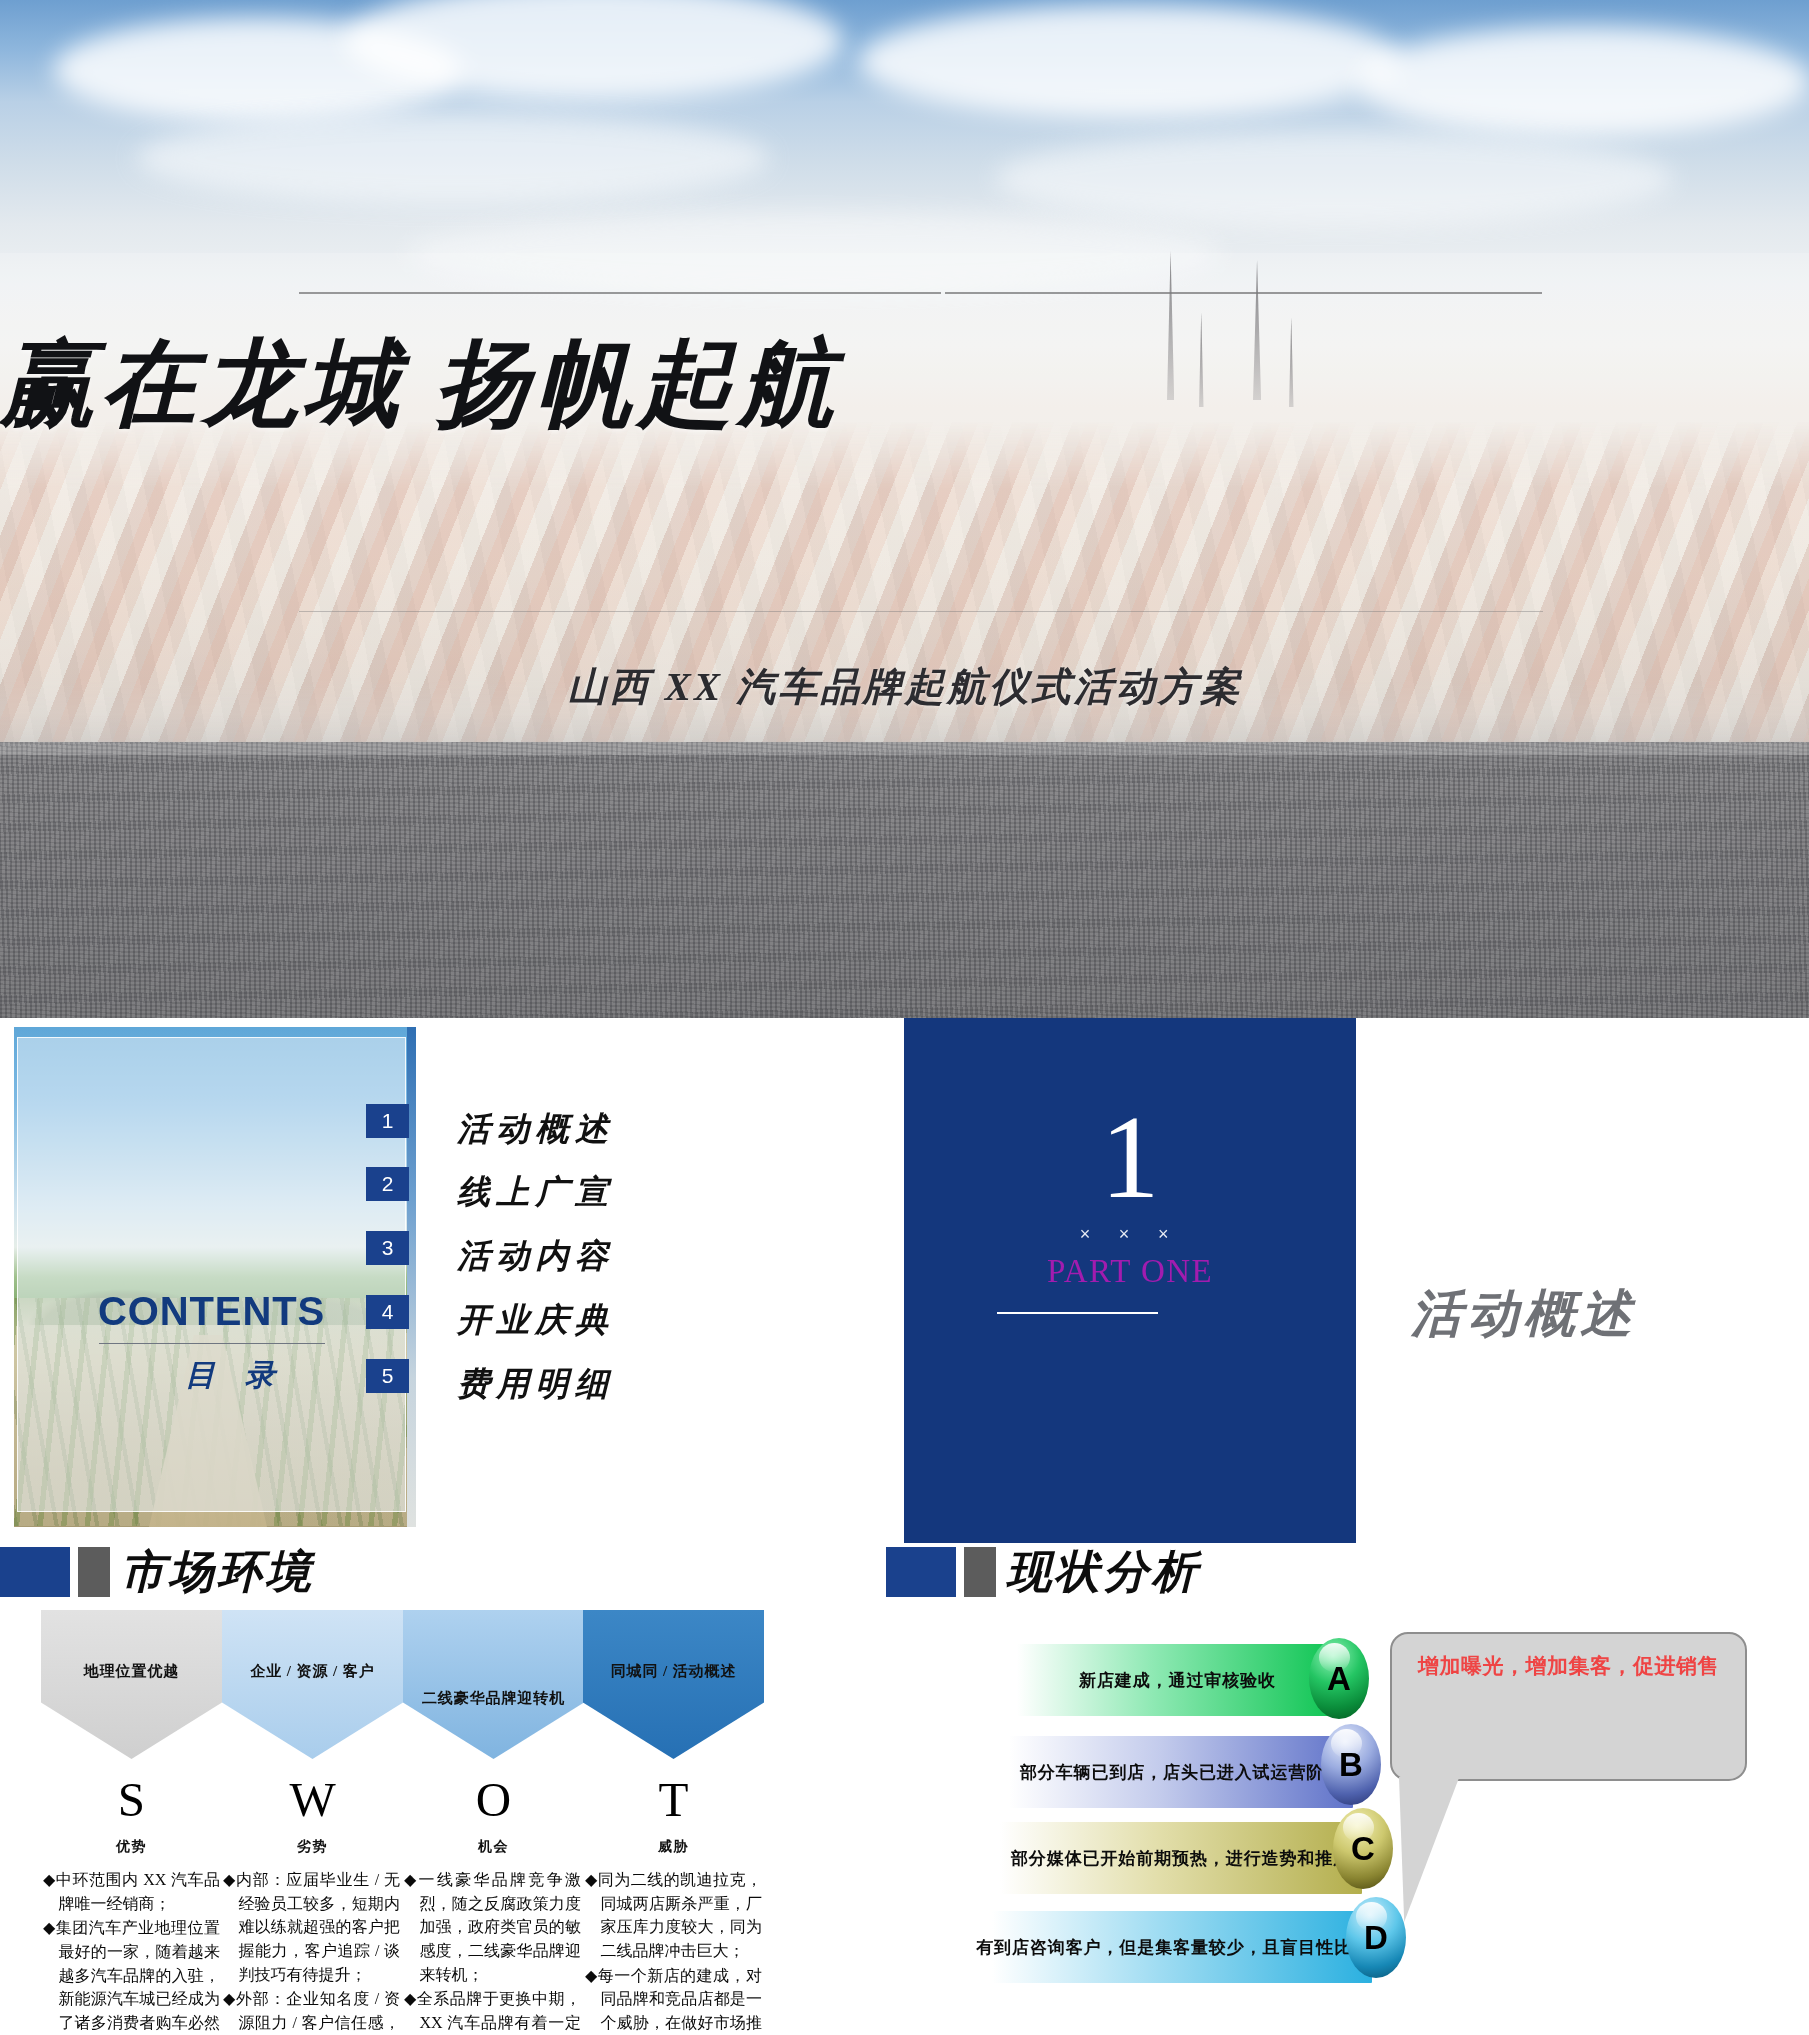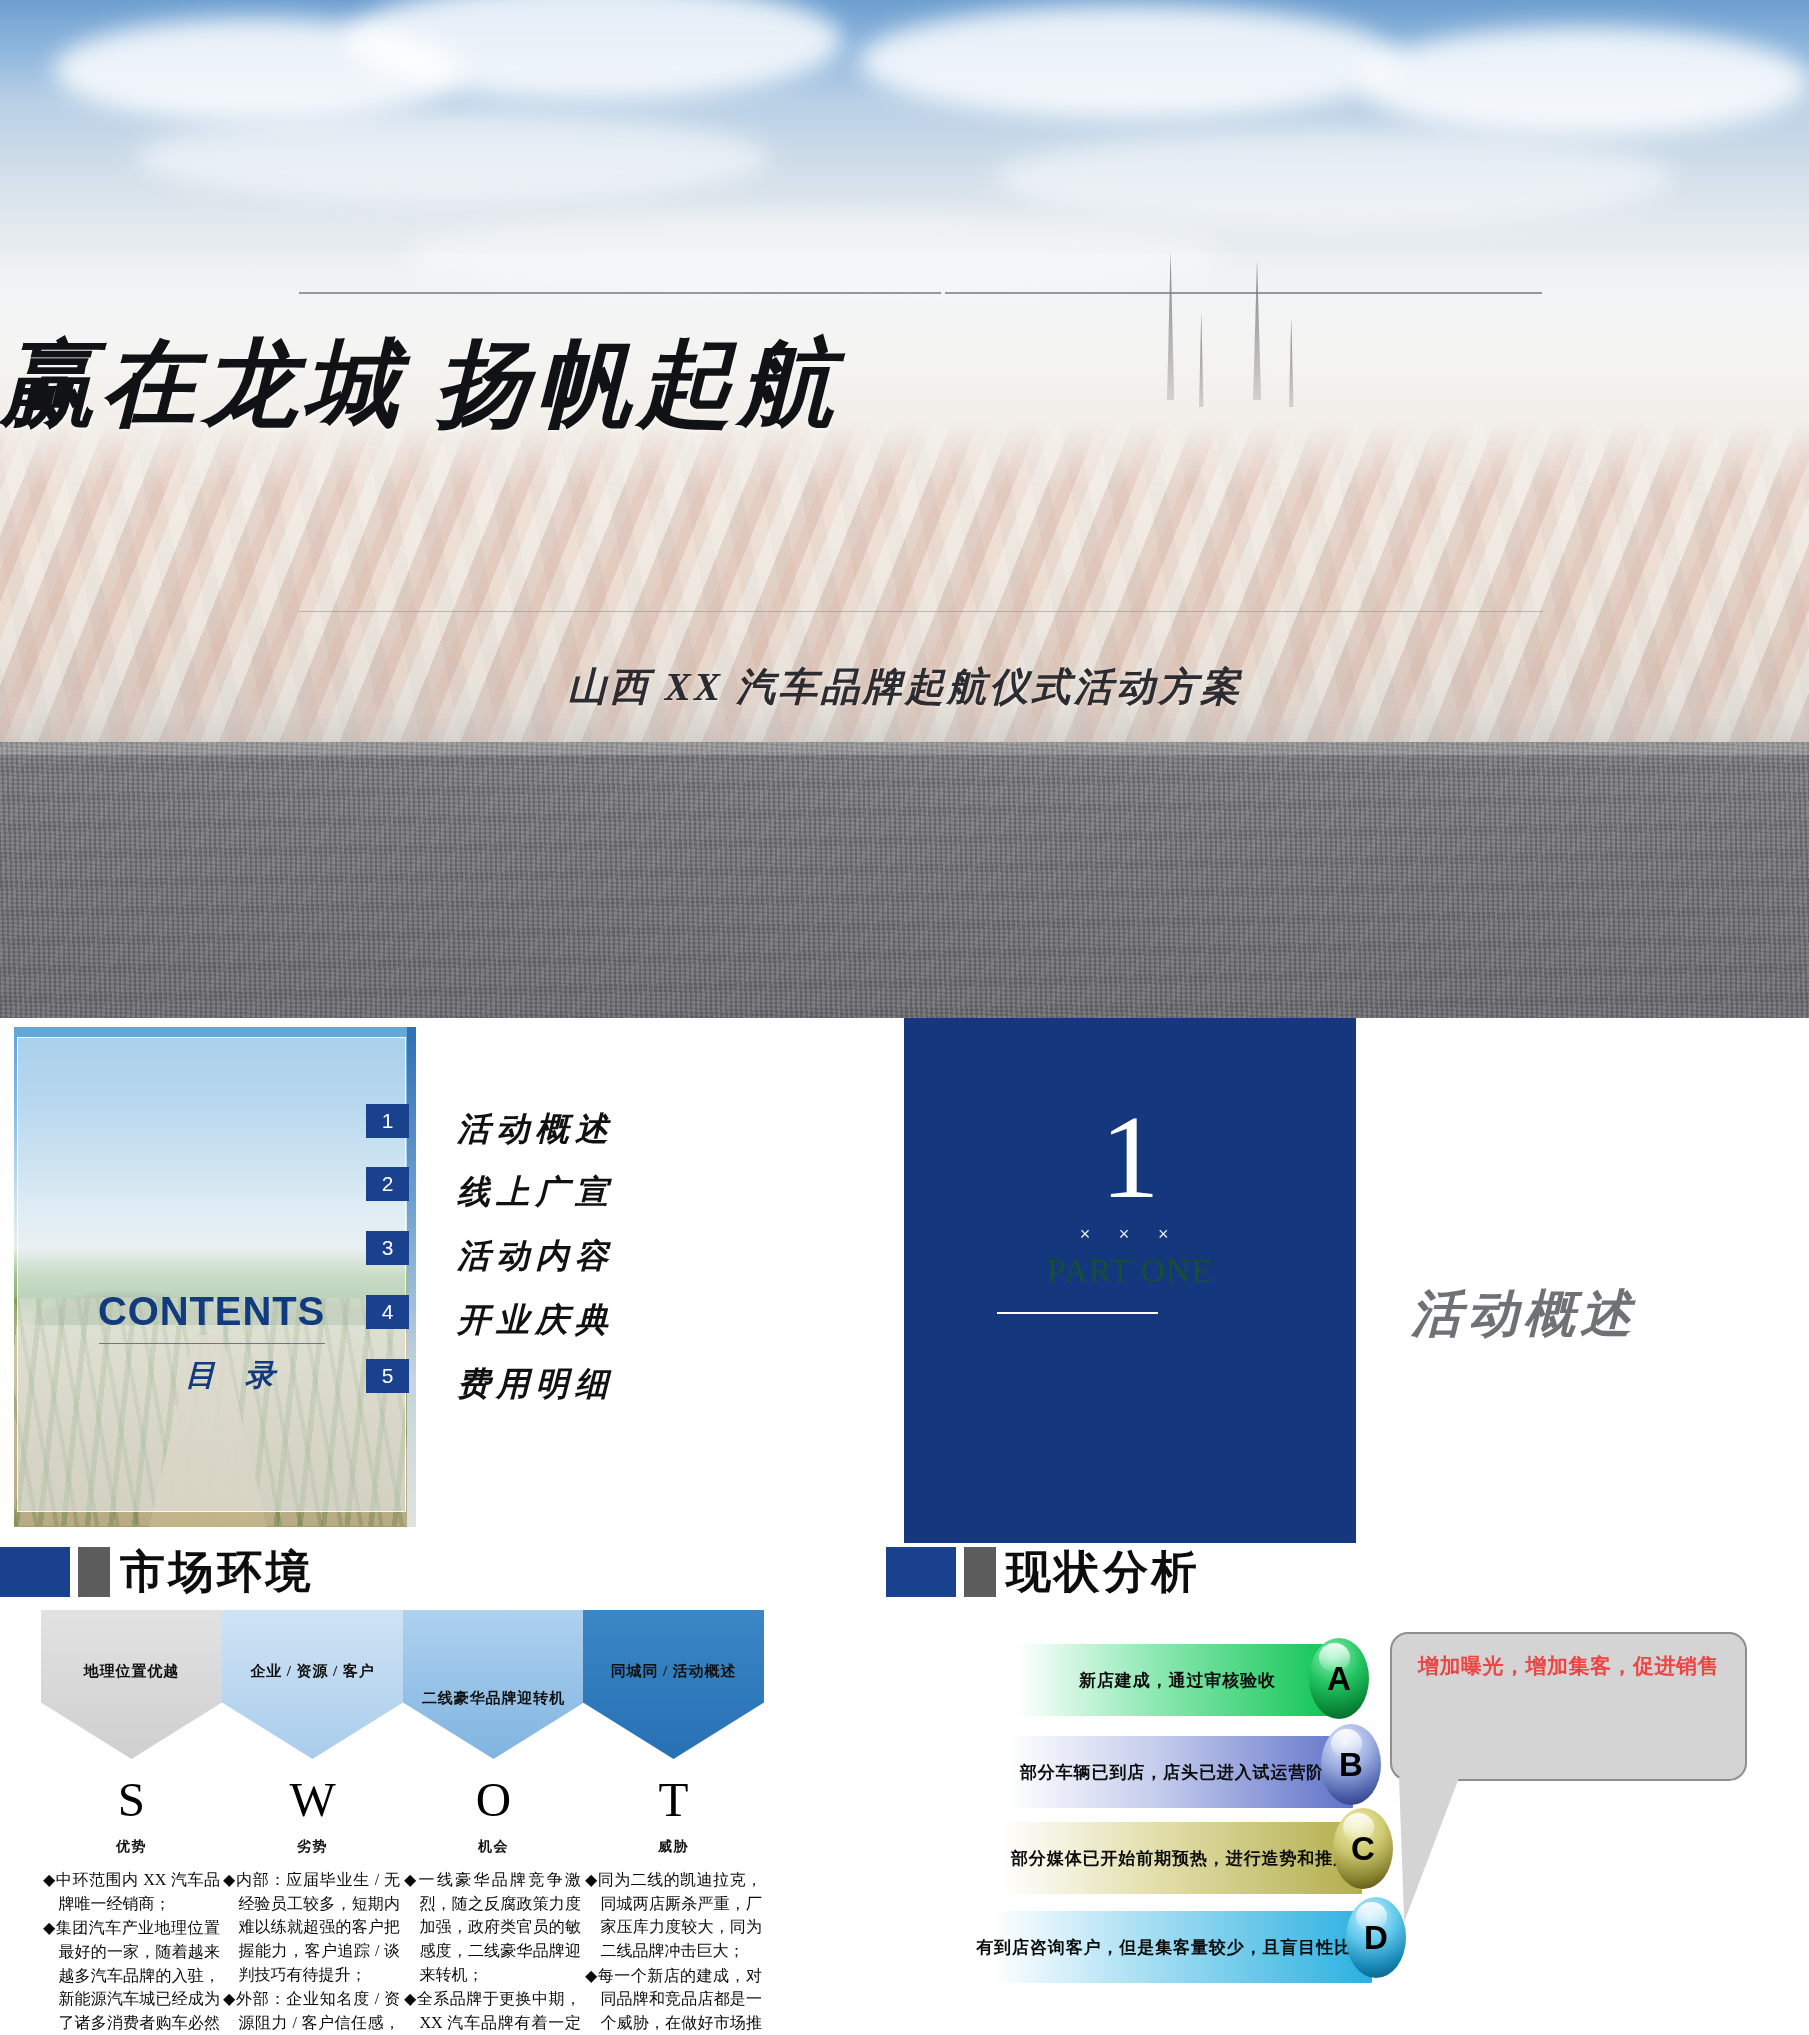--- a/index.html
+++ b/index.html
@@ -170,40 +170,40 @@
     color:#fff; font-family:"Liberation Serif","DejaVu Serif",serif;
     font-size:118px; line-height:1; font-weight:400;
   }
   .part-xxx {
     position:absolute; left:18px; top:206px; width:452px; text-align:center;
     color:#e8ecf4; font-family:"Liberation Sans","DejaVu Sans",sans-serif;
     font-size:18px; letter-spacing:11.8px;
   }
   .part-name {
     position:absolute; left:18px; top:235px; width:452px; text-align:center;
-    color:#14532d; font-family:"Liberation Serif","DejaVu Serif",serif;
+    color:#a21caf; font-family:"Liberation Serif","DejaVu Serif",serif;
     font-size:33px; letter-spacing:1.4px; font-weight:400;
   }
   .part-rule {
     position:absolute; left:111px; top:294px; width:161px; height:2.3px; background:#ffffff;
   }
   .part-cn {
     position:absolute; left:525px; top:262px;
     color:#6f7176; font-family:"Liberation Serif","DejaVu Serif",serif;
     font-weight:bold; font-style:italic; font-size:51px; letter-spacing:5.4px;
   }
 
   
   .sec-head { position:absolute; height:54px; }
   .sec-blue { position:absolute; left:0; top:0; width:70px; height:50px; background:#1a418d; }
   .sec-grey { position:absolute; left:78px; top:0; width:32px; height:50px; background:#5c5c5c; }
   .sec-text {
     position:absolute; left:120px; top:-5.4px;
     font-family:"Liberation Serif","DejaVu Serif",serif;
-    font-weight:900; font-size:45px; letter-spacing:3.6px; color:#0d0d0d;
+    font-weight:900; font-style:italic; font-size:45px; letter-spacing:3.6px; color:#0d0d0d;
     white-space:nowrap;
   }
 
   
   .swot { position:absolute; left:0; top:1542px; width:886px; height:493px; }
   .chev { position:absolute; top:68px; width:181px; height:149px;
           clip-path: polygon(0% 0%, 100% 0%, 100% 62%, 50% 100%, 0% 62%); }
   .chev-label {
     position:absolute; width:181px; text-align:center; top:120px;
     font-family:"Liberation Serif","DejaVu Serif",serif; font-weight:bold;

